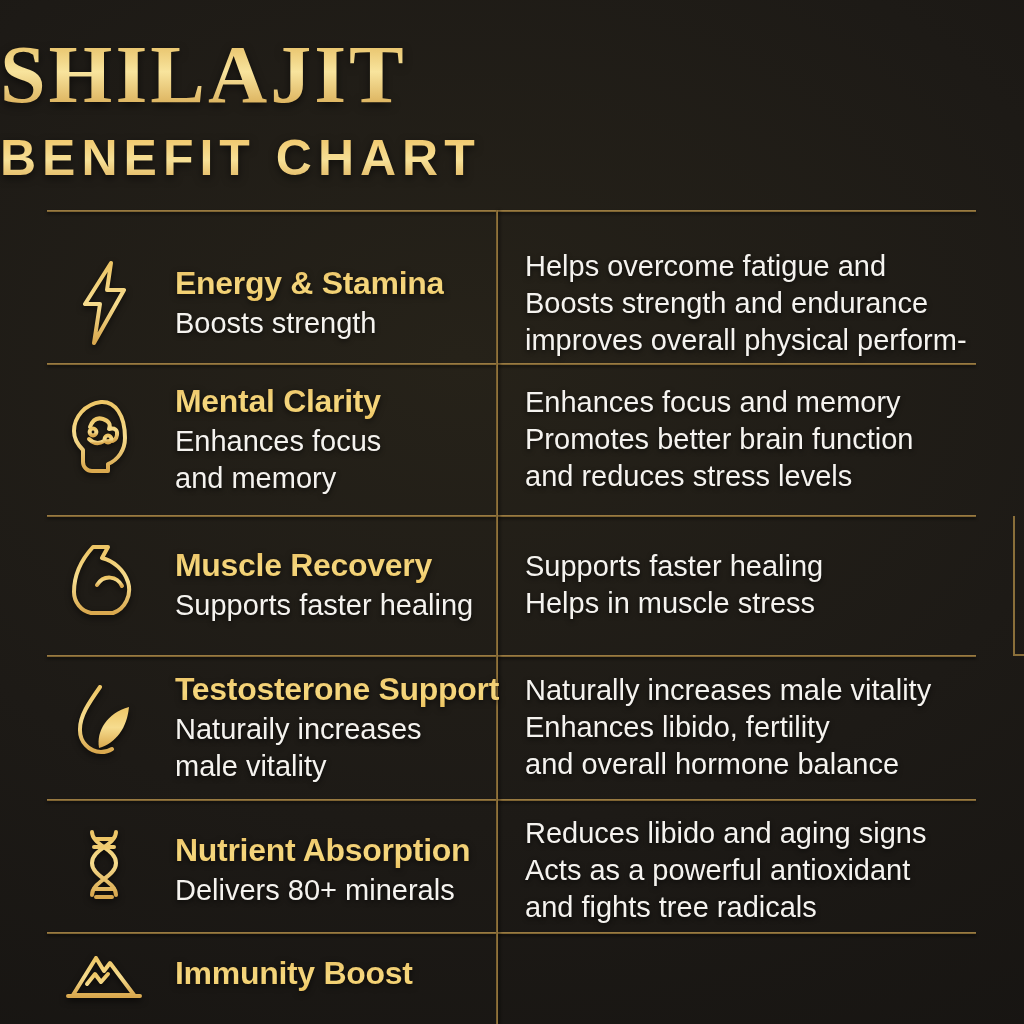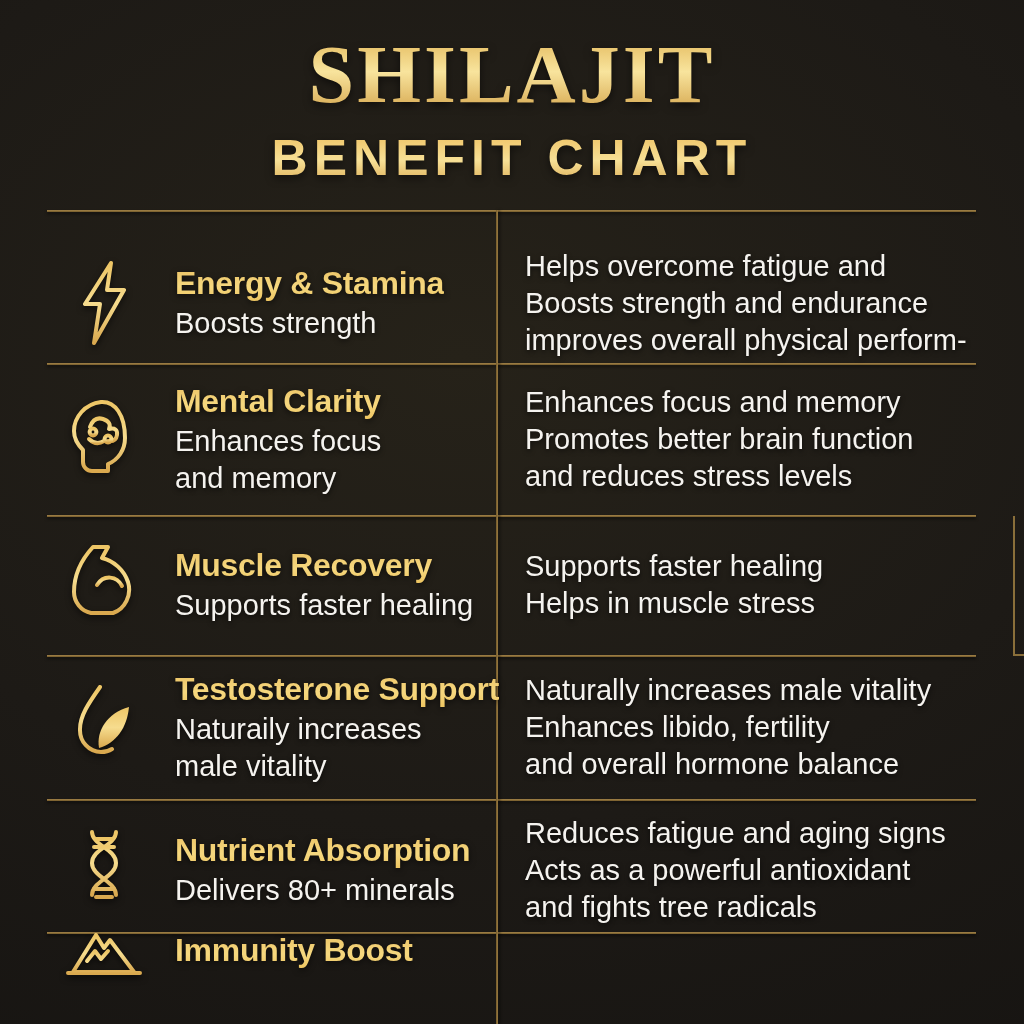--- a/index.html
+++ b/index.html
@@ -8,21 +8,21 @@
     --text:#f5f3ef;
     --bg:#1d1a16;
   }
   html,body{margin:0;padding:0;background:#000;}
   .canvas{
     position:relative;width:1024px;height:1024px;overflow:hidden;
     background:radial-gradient(130% 95% at 45% 35%, #262219 0%, #1d1a16 48%, #141210 100%);
     font-family:"Liberation Sans",sans-serif;
   }
   
-  .header{position:absolute;top:34px;left:0;right:0;text-align:center;}
+  .header{position:absolute;top:34px;left:0;right:0;}
   .title{
     font-family:"Liberation Serif",serif;font-weight:700;font-size:82px;line-height:1;
     letter-spacing:3px;
     background:linear-gradient(180deg,#e2b658 0%,#f8e49d 46%,#d2a148 100%);
     -webkit-background-clip:text;background-clip:text;color:transparent;
     filter:drop-shadow(0 3px 4px rgba(0,0,0,.55));
   }
   .subtitle{
     margin-top:17px;font-weight:700;font-size:50px;line-height:1;letter-spacing:6px;
     background:linear-gradient(180deg,#eec264 0%,#f7e096 55%,#ddb05a 100%);
@@ -37,21 +37,21 @@
       background:linear-gradient(90deg,#735a2a,#9a7b42);box-shadow:2px 0 3px rgba(0,0,0,.5);}
   .edge-v{position:absolute;left:1013px;top:516px;width:2px;height:140px;background:#8a6f3a;}
   .edge-h{position:absolute;left:1013px;top:654px;width:11px;height:2px;background:#8a6f3a;}
   
   .row{position:absolute;left:0;width:1024px;}
   .row-1{top:210px;height:186px}
   .row-2{top:363px;height:152px}
   .row-3{top:515px;height:140px}
   .row-4{top:655px;height:144px}
   .row-5{top:799px;height:141px}
-  .row-6{top:904px;height:92px}
+  .row-6{top:927px;height:92px}
   .icon-box{position:absolute;left:66px;top:50%;transform:translateY(-50%);
             width:76px;display:flex;justify-content:center;align-items:center;
             filter:drop-shadow(0 3px 3px rgba(0,0,0,.6));}
   .left{position:absolute;left:175px;top:50%;transform:translateY(-50%);white-space:nowrap;}
   .row-title{
     font-weight:700;font-size:32px;line-height:38px;letter-spacing:-0.3px;
     background:linear-gradient(180deg,#e9bf61 0%,#f6d87f 60%,#edc45f 100%);
     -webkit-background-clip:text;background-clip:text;color:transparent;
     filter:drop-shadow(0 2px 3px rgba(0,0,0,.6));
   }
@@ -181,21 +181,21 @@
      <path fill="none" stroke="url(#gg)" stroke-width="4" stroke-linecap="round" stroke-linejoin="round" d="M16 11 h16 M14 19 h20 M14 61 h20 M16 69 h16"></path>
           </svg>
         </div>
       <div class="left">
         <div class="row-title">Nutrient Absorption</div>
         <div class="row-sub">
             <span class="line">Delivers 80+ minerals</span>
           </div>
       </div>
       <div class="right">
-          <span class="line">Reduces fatigue and aging signs</span>
+          <span class="line">Reduces libido and aging signs</span>
           <span class="line">Acts as a powerful antioxidant</span>
           <span class="line">and fights tree radicals</span>
         </div>
     </div>
       <div class="row row-6">
       <div class="icon-box">
           <svg width="76" height="56" viewBox="0 0 76 56">
      <path fill="none" stroke="url(#gg)" stroke-width="4" stroke-linecap="round" stroke-linejoin="round" d="M7 50 L30 13 l8 13 6-8 L68 50 Z"></path>
      <path fill="none" stroke="url(#gg)" stroke-width="4" stroke-linecap="round" stroke-linejoin="round" d="M21 39 l8-10 6 8 7-8 M2 51 H74"></path>
           </svg>

